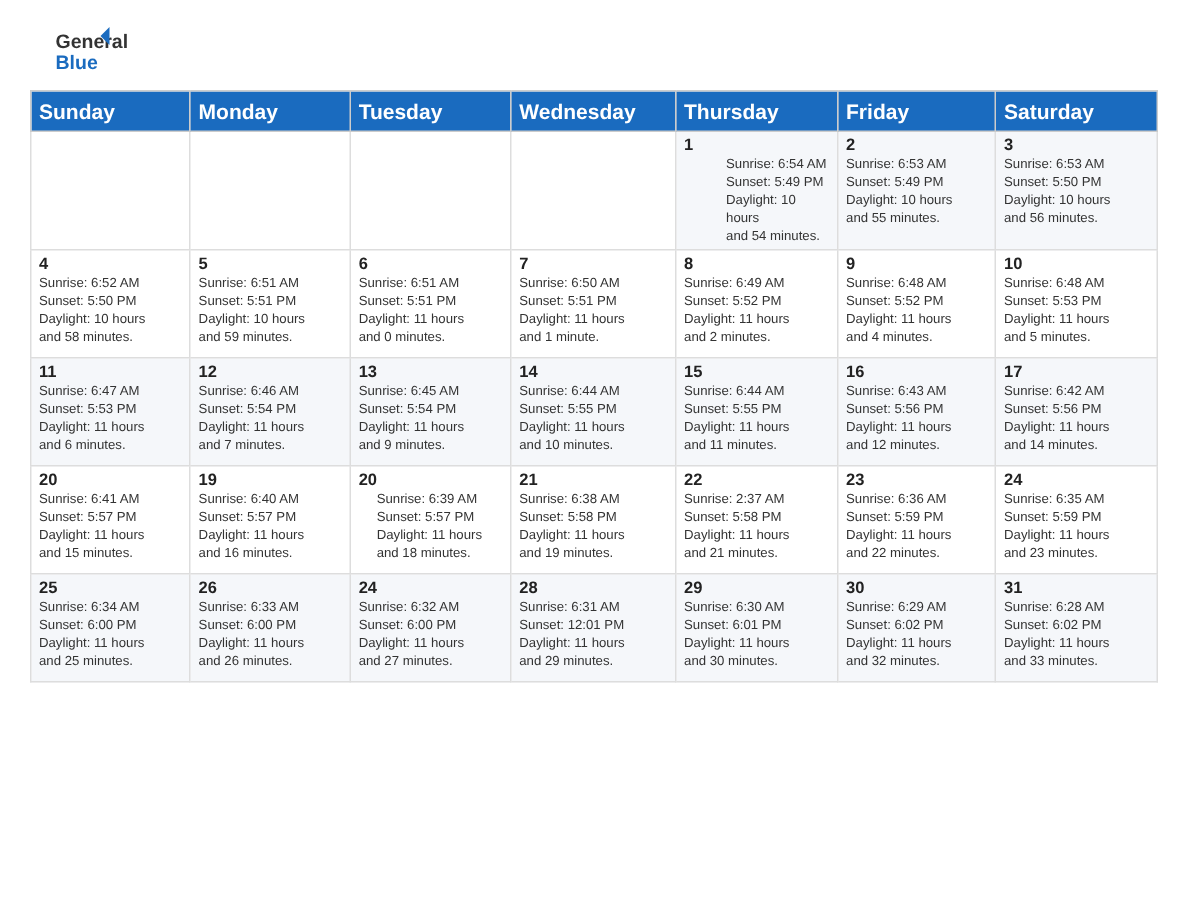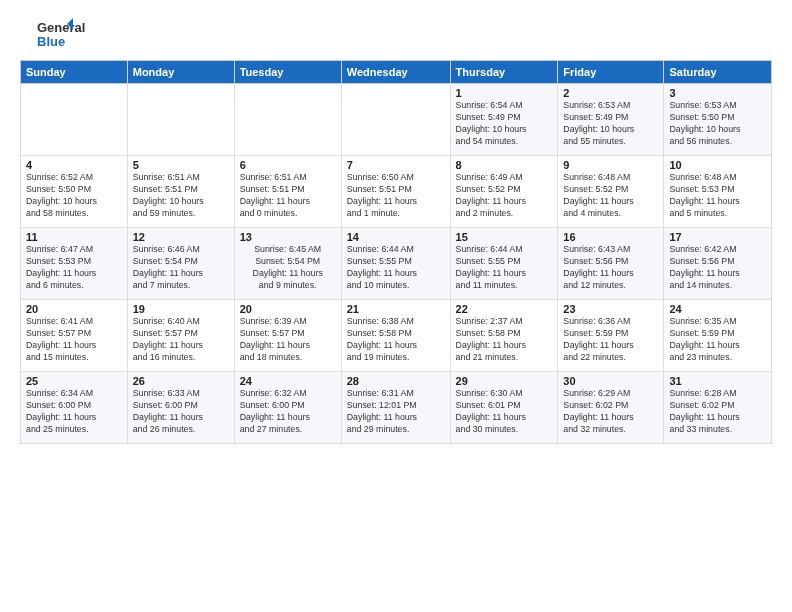--- a/index.html
+++ b/index.html
@@ -48,21 +48,21 @@
       width: 100%;
       border-collapse: collapse;
       border: 1px solid #ccc;
       font-size: 9.5px;
     }
     .calendar thead th {
       background-color: #1a6bbf;
       color: #fff;
       text-align: left;
       padding: 5px 5px;
-      font-size: 11px;
+      font-size: 14px;
       font-weight: bold;
       border: 1px solid #ccc;
     }
     .calendar tbody td {
       vertical-align: top;
       padding: 3px 5px;
       border: 1px solid #ddd;
       width: 113px;
       height: 72px;
       background: #fff;
@@ -121,21 +121,21 @@
         </tr>
     </thead>
     <tbody id="calendar-body">
     <tr>
           <td class="empty-cell"></td>
           <td class="empty-cell"></td>
           <td class="empty-cell"></td>
           <td class="empty-cell"></td>
           <td>
             <span class="day-number">1</span>
-            <div class="day-info" style="white-space: pre-line;">Sunrise: 6:54 AM
+            <div class="day-info" style="white-space: pre-line; margin-left: 28px;">Sunrise: 6:54 AM
 Sunset: 5:49 PM
 Daylight: 10 hours
 and 54 minutes.</div>
           </td>
           <td>
             <span class="day-number">2</span>
             <div class="day-info" style="white-space: pre-line;">Sunrise: 6:53 AM
 Sunset: 5:49 PM
 Daylight: 10 hours
 and 55 minutes.</div>
@@ -209,21 +209,21 @@
           </td>
           <td>
             <span class="day-number">12</span>
             <div class="day-info" style="white-space: pre-line;">Sunrise: 6:46 AM
 Sunset: 5:54 PM
 Daylight: 11 hours
 and 7 minutes.</div>
           </td>
           <td>
             <span class="day-number">13</span>
-            <div class="day-info" style="white-space: pre-line; text-align: center;">Sunrise: 6:45 AM
+            <div class="day-info" style="white-space: pre-line;">Sunrise: 6:45 AM
 Sunset: 5:54 PM
 Daylight: 11 hours
 and 9 minutes.</div>
           </td>
           <td>
             <span class="day-number">14</span>
             <div class="day-info" style="white-space: pre-line;">Sunrise: 6:44 AM
 Sunset: 5:55 PM
 Daylight: 11 hours
 and 10 minutes.</div>
@@ -260,21 +260,21 @@
           </td>
           <td>
             <span class="day-number">19</span>
             <div class="day-info" style="white-space: pre-line;">Sunrise: 6:40 AM
 Sunset: 5:57 PM
 Daylight: 11 hours
 and 16 minutes.</div>
           </td>
           <td>
             <span class="day-number">20</span>
-            <div class="day-info" style="white-space: pre-line;">Sunrise: 6:39 AM
+            <div class="day-info" style="white-space: pre-line; margin-left: 12px;">Sunrise: 6:39 AM
 Sunset: 5:57 PM
 Daylight: 11 hours
 and 18 minutes.</div>
           </td>
           <td>
             <span class="day-number">21</span>
             <div class="day-info" style="white-space: pre-line;">Sunrise: 6:38 AM
 Sunset: 5:58 PM
 Daylight: 11 hours
 and 19 minutes.</div>

